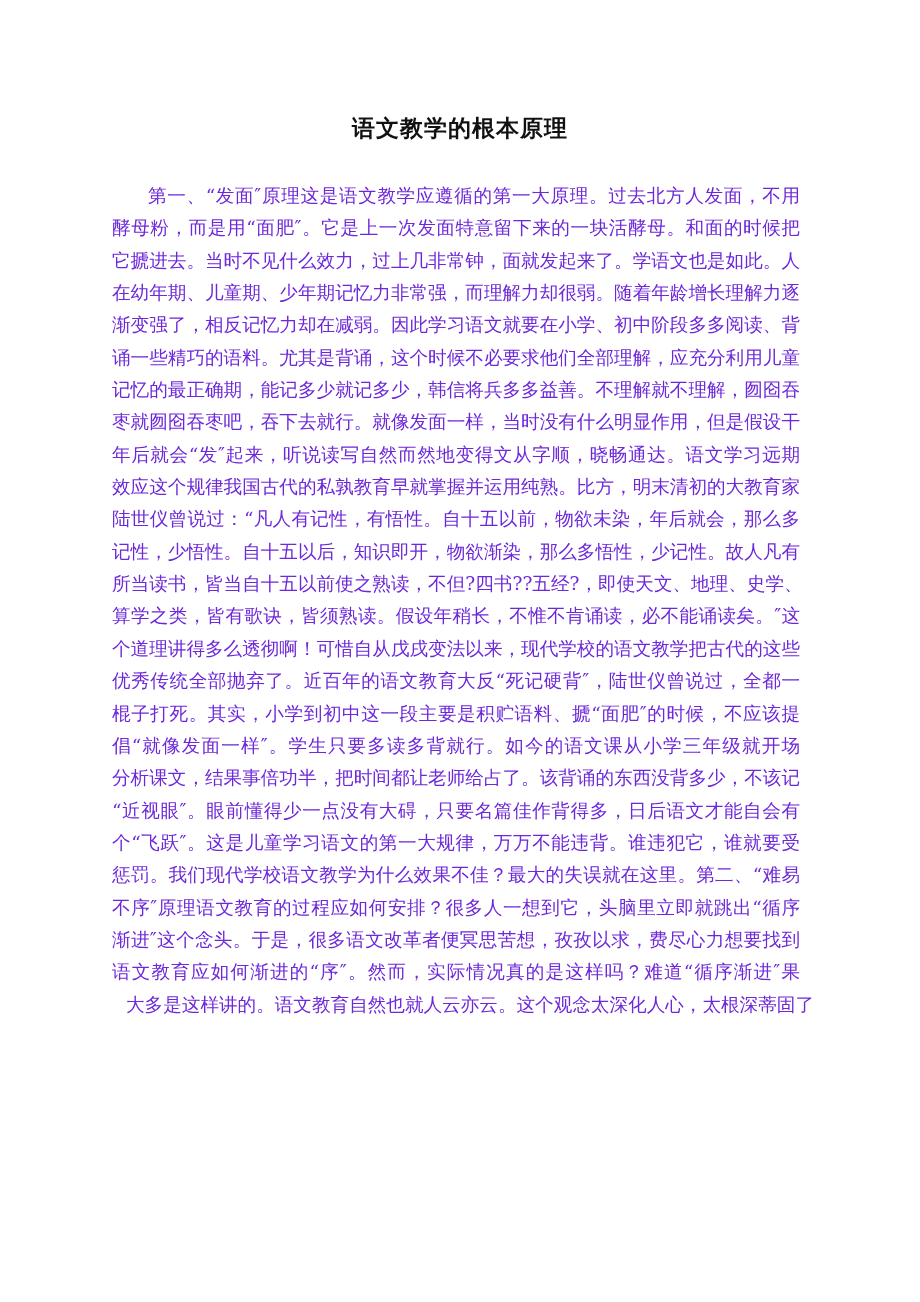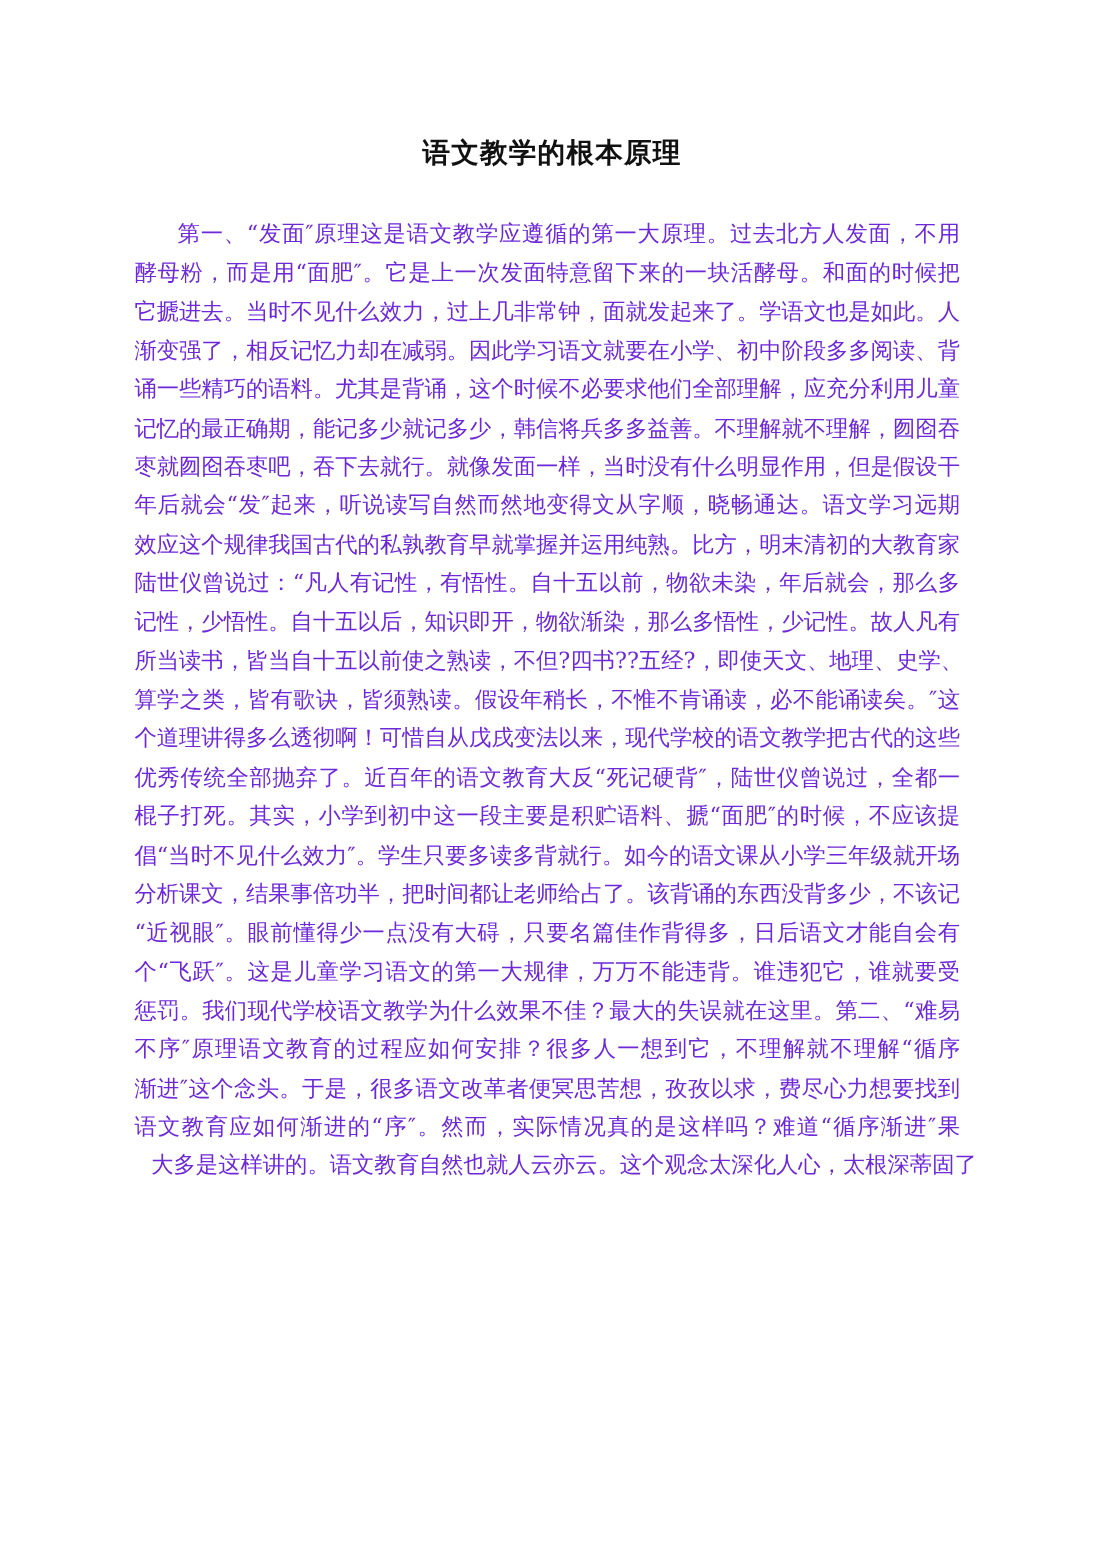--- a/index.html
+++ b/index.html
@@ -17,36 +17,37 @@
 </style>
 </head>
 <body>
 
 <div class="page">
   <div class="title">语文教学的根本原理</div>
   <div class="body">
     <div class="line first">第一、“发面″原理这是语文教学应遵循的第一大原理。过去北方人发面，不用</div>
     <div class="line">酵母粉，而是用“面肥″。它是上一次发面特意留下来的一块活酵母。和面的时候把</div>
     <div class="line">它搋进去。当时不见什么效力，过上几非常钟，面就发起来了。学语文也是如此。人</div>
+    <div class="line">在幼年期、儿童期、少年期记忆力非常强，而理解力却很弱。随着年龄增长理解力逐</div>
     <div class="line">渐变强了，相反记忆力却在减弱。因此学习语文就要在小学、初中阶段多多阅读、背</div>
     <div class="line">诵一些精巧的语料。尤其是背诵，这个时候不必要求他们全部理解，应充分利用儿童</div>
     <div class="line">记忆的最正确期，能记多少就记多少，韩信将兵多多益善。不理解就不理解，囫囵吞</div>
     <div class="line">枣就囫囵吞枣吧，吞下去就行。就像发面一样，当时没有什么明显作用，但是假设干</div>
     <div class="line">年后就会“发″起来，听说读写自然而然地变得文从字顺，晓畅通达。语文学习远期</div>
     <div class="line">效应这个规律我国古代的私孰教育早就掌握并运用纯熟。比方，明末清初的大教育家</div>
     <div class="line">陆世仪曾说过：“凡人有记性，有悟性。自十五以前，物欲未染，年后就会，那么多</div>
     <div class="line">记性，少悟性。自十五以后，知识即开，物欲渐染，那么多悟性，少记性。故人凡有</div>
     <div class="line">所当读书，皆当自十五以前使之熟读，不但?四书??五经?，即使天文、地理、史学、</div>
     <div class="line">算学之类，皆有歌诀，皆须熟读。假设年稍长，不惟不肯诵读，必不能诵读矣。″这</div>
     <div class="line">个道理讲得多么透彻啊！可惜自从戊戌变法以来，现代学校的语文教学把古代的这些</div>
     <div class="line">优秀传统全部抛弃了。近百年的语文教育大反“死记硬背″，陆世仪曾说过，全都一</div>
     <div class="line">棍子打死。其实，小学到初中这一段主要是积贮语料、搋“面肥″的时候，不应该提</div>
-    <div class="line">倡“当时不见什么效力″。学生只要多读多背就行。如今的语文课从小学三年级就开场</div>
+    <div class="line">倡“就像发面一样″。学生只要多读多背就行。如今的语文课从小学三年级就开场</div>
     <div class="line">分析课文，结果事倍功半，把时间都让老师给占了。该背诵的东西没背多少，不该记</div>
     <div class="line">“近视眼″。眼前懂得少一点没有大碍，只要名篇佳作背得多，日后语文才能自会有</div>
     <div class="line">个“飞跃″。这是儿童学习语文的第一大规律，万万不能违背。谁违犯它，谁就要受</div>
     <div class="line">惩罚。我们现代学校语文教学为什么效果不佳？最大的失误就在这里。第二、“难易</div>
-    <div class="line">不序″原理语文教育的过程应如何安排？很多人一想到它，不理解就不理解“循序</div>
+    <div class="line">不序″原理语文教育的过程应如何安排？很多人一想到它，头脑里立即就跳出“循序</div>
     <div class="line">渐进″这个念头。于是，很多语文改革者便冥思苦想，孜孜以求，费尽心力想要找到</div>
     <div class="line">语文教育应如何渐进的“序″。然而，实际情况真的是这样吗？难道“循序渐进″果</div>
     <div class="line last">大多是这样讲的。语文教育自然也就人云亦云。这个观念太深化人心，太根深蒂固了</div>
   </div>
 </div>
 
 </body></html>

